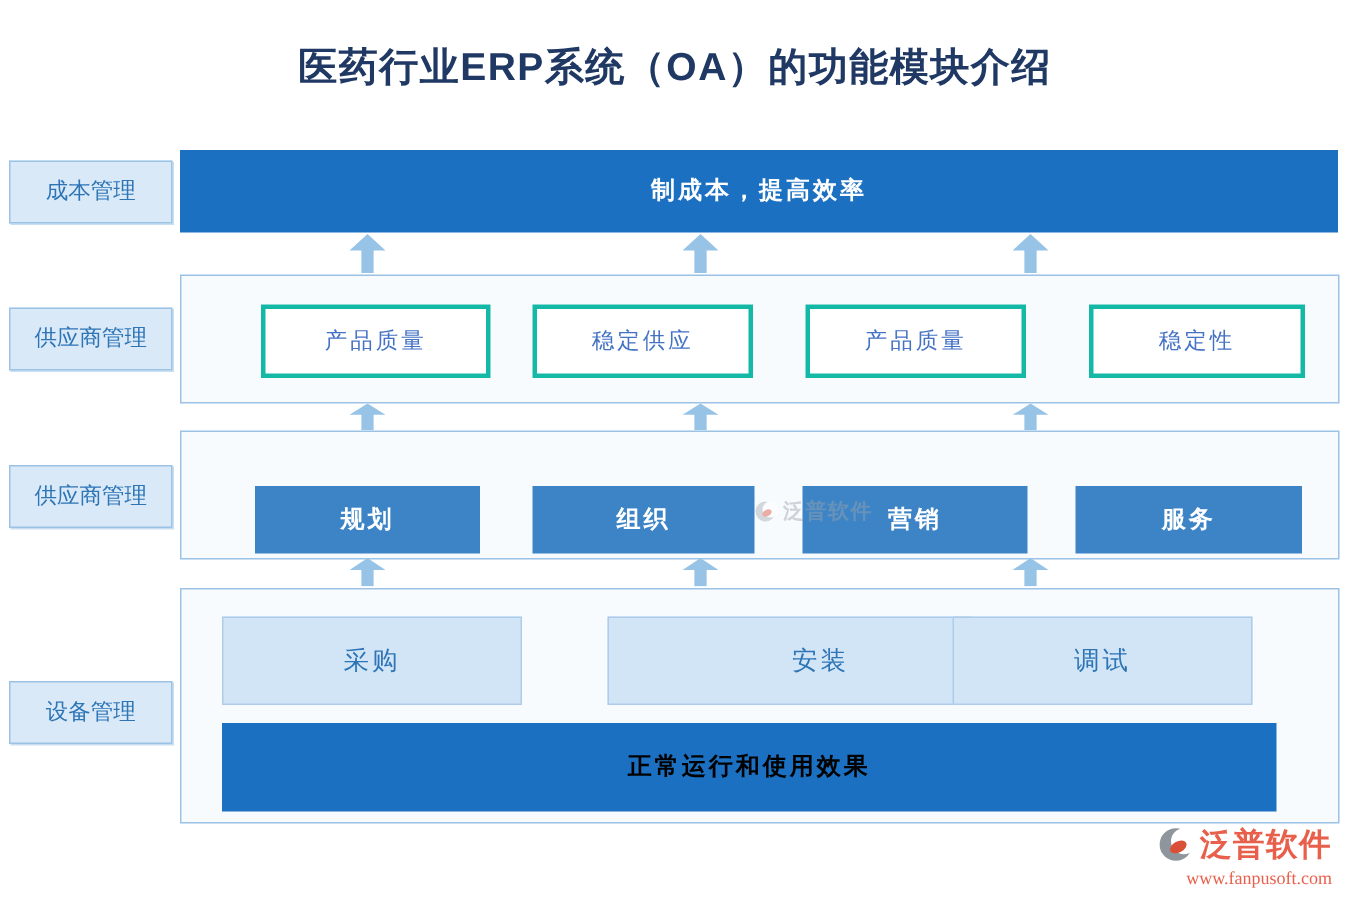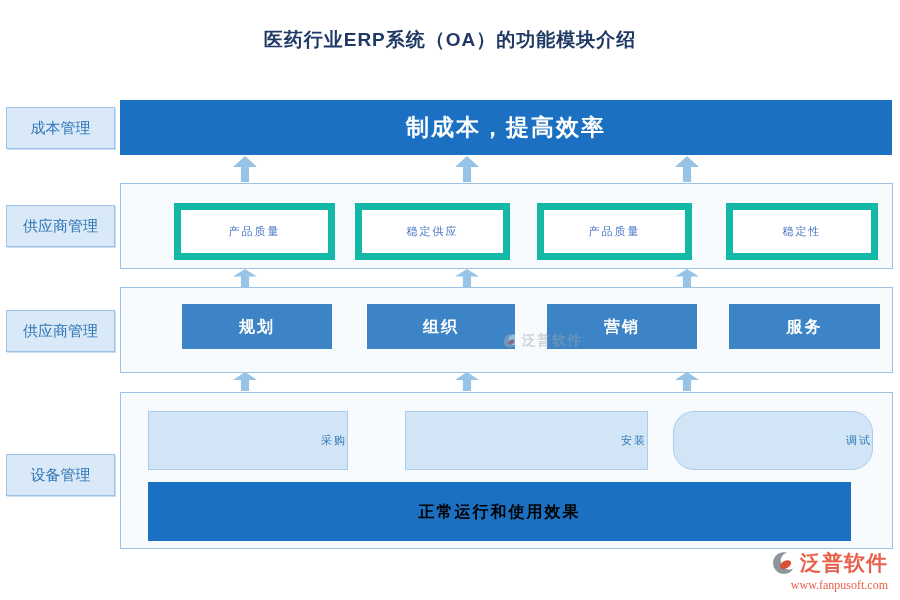--- a/index.html
+++ b/index.html
@@ -3,75 +3,75 @@
 <meta charset="utf-8">
 <style>
   html,body{margin:0;padding:0;background:#ffffff;}
   #page{
     position:relative;width:900px;height:600px;overflow:hidden;
     background:#ffffff;font-family:"Liberation Sans",sans-serif;
   }
   
   .title{
     position:absolute;top:27px;left:0;width:100%;text-align:center;
-    font-size:19px;font-weight:bold;color:#1F3864;letter-spacing:1px;
+    font-size:26px;font-weight:bold;color:#1F3864;letter-spacing:1px;
   }
   
   .side-label{
     position:absolute;left:6px;width:107px;height:40px;line-height:40px;
     background:#D9E9F8;border:1px solid #9CC3E5;box-shadow:1px 1px 0 rgba(158,195,229,.55);
     color:#2E75B6;font-size:15px;text-align:center;white-space:nowrap;
   }
   .lbl-1{top:107px;}
   .lbl-2{top:205px;}
   .lbl-3{top:310px;}
   .lbl-4{top:454px;}
   
   .bar-top{
     position:absolute;left:120px;top:100px;width:772px;height:55px;
-    background:#1C70C2;color:#ffffff;font-size:23px;font-weight:bold;
+    background:#1C70C2;color:#ffffff;font-size:16px;font-weight:bold;
     text-align:center;line-height:55px;letter-spacing:2px;
   }
   
   .panel{
     position:absolute;left:120px;width:771px;
     background:#F8FBFE;border:1px solid #9CC3E6;
   }
   .panel-2{top:183px;height:84px;}
   .panel-3{top:287px;height:84px;}
   .panel-4{top:392px;height:155px;}
   
   .obox{
     position:absolute;top:203px;height:43px;line-height:43px;
-    background:#ffffff;border:7px solid #14b8a6;
-    color:#4472C4;font-size:11px;text-align:center;letter-spacing:2px;
+    background:#ffffff;border:3px solid #14b8a6;
+    color:#4472C4;font-size:15px;text-align:center;letter-spacing:2px;
   }
   .ob-1{left:174px;width:147px;}
   .ob-2{left:355px;width:141px;}
   .ob-3{left:537px;width:141px;}
   .ob-4{left:726px;width:138px;}
   
   .sbox{
-    position:absolute;top:304px;height:45px;line-height:45px;
+    position:absolute;top:324px;height:45px;line-height:45px;
     background:#3C84C6;color:#ffffff;font-size:16px;font-weight:bold;
-    text-align:center;letter-spacing:2px;margin-left:12px;
+    text-align:center;letter-spacing:2px;
   }
   .sb-1{left:170px;width:150px;}
   .sb-2{left:355px;width:148px;}
   .sb-3{left:535px;width:150px;}
   .sb-4{left:717px;width:151px;}
   
   .lbox{
     position:absolute;top:411px;height:57px;line-height:57px;
     background:#D2E5F7;border:1px solid #AECCE9;
-    color:#2E75B6;font-size:11px;text-align:right;letter-spacing:2px;
+    color:#2E75B6;font-size:17px;text-align:center;letter-spacing:2px;
   }
   .lb-1{left:148px;width:198px;}
   .lb-2{left:405px;width:200px;padding-left:41px;}
-  .lb-3{left:673px;width:198px;border-radius:21px;}
+  .lb-3{left:635px;width:198px;}
   
   .bar-bottom{
     position:absolute;left:148px;top:482px;width:703px;height:59px;
     background:#1C70C2;color:#000000;font-size:16px;font-weight:bold;
     text-align:center;line-height:59px;letter-spacing:2px;
   }
   
   .arrow{
     position:absolute;width:24px;background:#97C3E6;
     clip-path:polygon(50% 0,100% 42%,67% 42%,67% 100%,33% 100%,33% 42%,0 42%);

